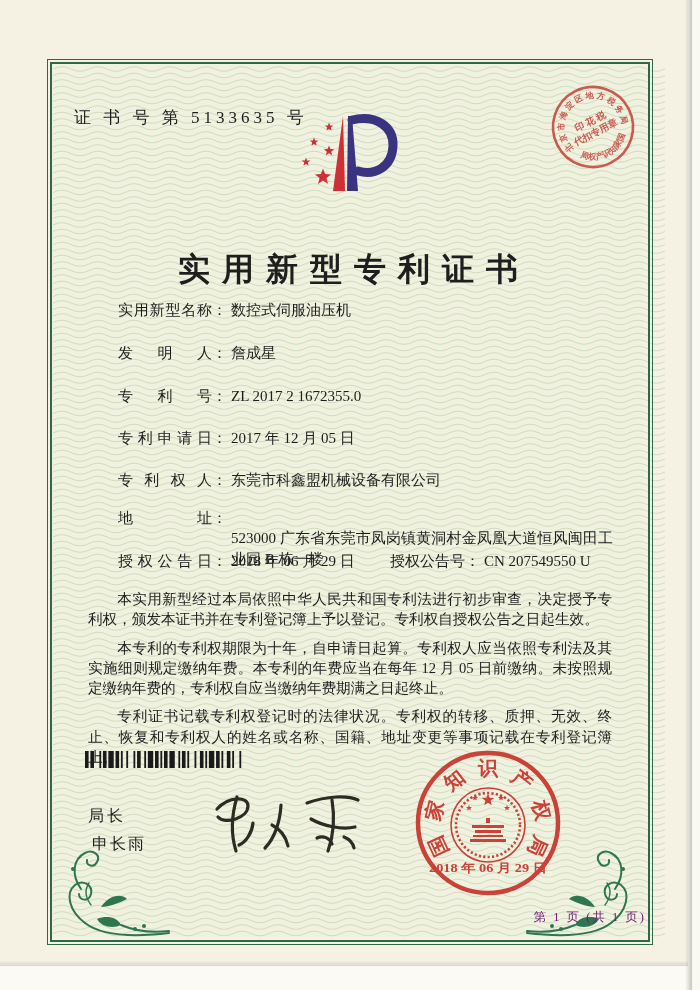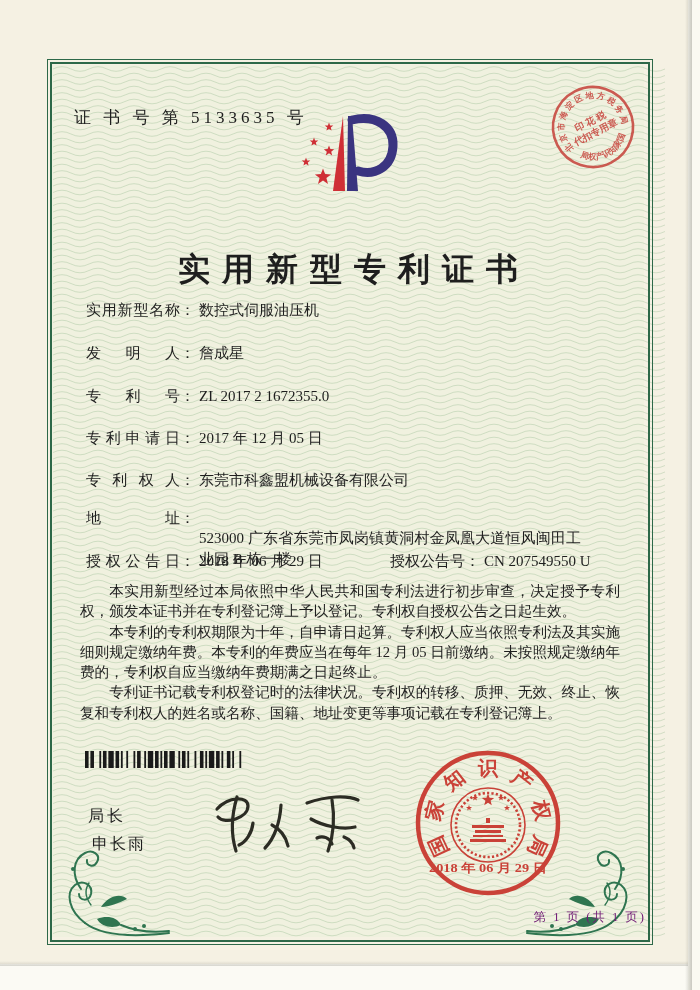--- a/index.html
+++ b/index.html
@@ -16,28 +16,28 @@
          border:2px solid #2d6848;outline:1px solid #2d6848;outline-offset:2px;}
   svg{position:absolute;overflow:visible;}
   .waves{left:53px;top:66px;}
   .orn{left:51px;top:845px;}
   .orn-r{left:527px;top:845px;transform:scaleX(-1);}
   .cert-no{position:absolute;left:74px;top:106px;font-size:17px;letter-spacing:4px;}
   .logo{left:296px;top:112px;}
   .title{position:absolute;left:50px;top:208px;width:596px;text-align:center;
          font-size:32px;font-weight:bold;letter-spacing:12px;text-indent:12px;margin-top:40px;}
   .frow{position:absolute;left:86px;width:548px;font-size:15px;line-height:21px;display:flex;}
-  .flabel{display:inline-block;width:94px;text-align:justify;text-align-last:justify;flex:none;}
+  .flabel{display:inline-block;width:94px;text-align:justify;text-align-last:justify;flex:none;margin-left:32px;}
   .fcolon{flex:none;margin-right:4px;}
   .fvalue{flex:none;}
   .fvalue.addr{width:382px;text-align:justify;margin-top:20px;}
   .fcell-r{position:absolute;left:304px;top:0;display:flex;}
   .paras{position:absolute;left:80px;top:581px;width:540px;font-size:14.6px;
          line-height:20.3px;text-align:justify;}
-  .paras p{margin:0;text-indent:2em;}
+  .paras p{margin:8px;text-indent:2em;}
   .barcode{left:85px;top:751px;}
   .signer-title{position:absolute;left:88px;top:806px;font-size:16px;letter-spacing:3px;}
   .signer-name{position:absolute;left:92px;top:834px;font-size:16px;letter-spacing:2px;}
   .signature{left:195px;top:785px;}
   .seal{left:413px;top:748px;opacity:.93;}
   .taxstamp{left:543px;top:77px;opacity:.9;}
   .page-num{position:absolute;left:50px;top:909px;width:596px;text-align:right;
             font-size:12.5px;letter-spacing:2px;color:#701a75;}
 </style>
 </head>

